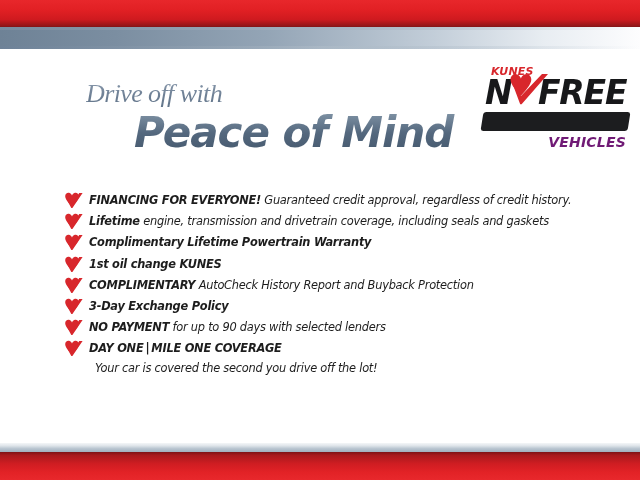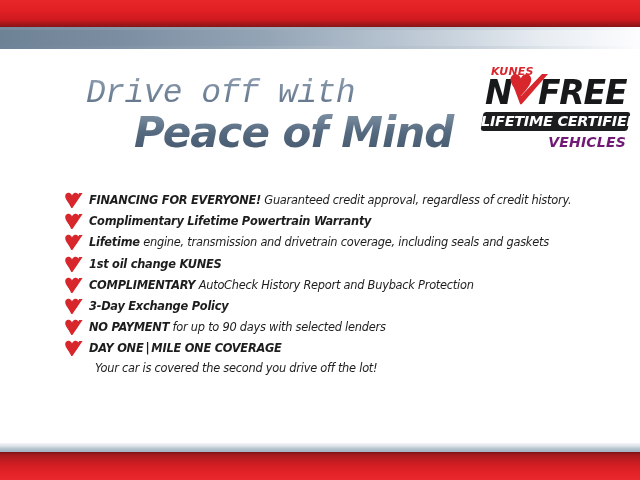--- a/index.html
+++ b/index.html
@@ -61,24 +61,24 @@
         #7e1316 0%, #a81a1e 12%, #cf1d22 42%, #e22226 72%, #e8282c 100%);
   }
 
   
   .headline {
     position: absolute;
     left: 86px; top: 76px;
     width: 380px;
   }
   .headline-line1 {
-    font-family: Liberation Mono, monospace;
+    font-family: Liberation Serif, serif;
     font-style: italic;
     font-weight: 400;
-    font-size: 33px;
+    font-size: 26px;
     line-height: 36px;
     letter-spacing: -0.6px;
     color: #7d8da0;
     background: linear-gradient(to bottom, #93a2b4 0%, #6d7f94 55%, #5e7186 100%);
     -webkit-background-clip: text;
     background-clip: text;
     -webkit-text-fill-color: transparent;
     white-space: nowrap;
   }
   .headline-line2 {
@@ -248,21 +248,20 @@
     <svg class="logo-check" viewBox="0 0 42 40">
       <path d="M2.5 6.5 C2.5 2.2 6.2 0.2 9.4 1.6 C11.3 2.4 12.3 4.0 12.9 5.4
                C13.5 4.0 14.5 2.4 16.4 1.6 C19.6 0.2 23.3 2.2 23.3 6.5
                C23.3 11.8 17.0 18.0 13.0 22.8 L12.8 23.0
                C8.8 18.0 2.5 11.8 2.5 6.5 Z" fill="#d8272c"></path>
       <path d="M5.0 12.0 L12.2 31.2 L13.6 31.2 L40.0 1.0 L34.0 1.0 L13.0 23.0 L9.5 12.0 Z" fill="#d8272c"></path>
     </svg>
   </div>
 
   <div class="logo-bar"></div>
-  <div class="logo-bar-text">LIFETIME CERTIFIED</div>
   <div class="logo-vehicles">VEHICLES</div>
 </div>
 
 <div class="bullets">
 
   <div class="bullet-row">
     <svg class="bullet-icon" viewBox="0 0 19 17">
       <path d="M1.2 4.2 C1.2 1.5 3.6 0.2 5.7 1.1 C6.9 1.6 7.6 2.7 8.0 3.6
                C8.4 2.7 9.1 1.6 10.3 1.1 C12.4 0.2 14.8 1.5 14.8 4.2
                C14.8 7.6 10.7 11.5 8.1 14.6 C5.4 11.5 1.2 7.6 1.2 4.2 Z" fill="#d8272c"></path>
@@ -271,31 +270,31 @@
     <div class="bullet-text"><span class="b">FINANCING FOR EVERYONE!</span><span> Guaranteed credit approval, regardless of credit history.</span></div>
   </div>
 
   <div class="bullet-row">
     <svg class="bullet-icon" viewBox="0 0 19 17">
       <path d="M1.2 4.2 C1.2 1.5 3.6 0.2 5.7 1.1 C6.9 1.6 7.6 2.7 8.0 3.6
                C8.4 2.7 9.1 1.6 10.3 1.1 C12.4 0.2 14.8 1.5 14.8 4.2
                C14.8 7.6 10.7 11.5 8.1 14.6 C5.4 11.5 1.2 7.6 1.2 4.2 Z" fill="#d8272c"></path>
       <path d="M2.6 7.2 L7.3 16.0 L8.4 16.0 L18.6 1.0 L15.2 1.0 L8.0 12.6 L5.6 7.2 Z" fill="#d8272c"></path>
     </svg>
+    <div class="bullet-text"><span class="b">Lifetime</span><span> engine, transmission and drivetrain coverage, including seals and gaskets</span></div>
+  </div>
+
+  <div class="bullet-row">
+    <svg class="bullet-icon" viewBox="0 0 19 17">
+      <path d="M1.2 4.2 C1.2 1.5 3.6 0.2 5.7 1.1 C6.9 1.6 7.6 2.7 8.0 3.6
+               C8.4 2.7 9.1 1.6 10.3 1.1 C12.4 0.2 14.8 1.5 14.8 4.2
+               C14.8 7.6 10.7 11.5 8.1 14.6 C5.4 11.5 1.2 7.6 1.2 4.2 Z" fill="#d8272c"></path>
+      <path d="M2.6 7.2 L7.3 16.0 L8.4 16.0 L18.6 1.0 L15.2 1.0 L8.0 12.6 L5.6 7.2 Z" fill="#d8272c"></path>
+    </svg>
     <div class="bullet-text"><span class="b">Complimentary Lifetime Powertrain Warranty</span><span></span></div>
-  </div>
-
-  <div class="bullet-row">
-    <svg class="bullet-icon" viewBox="0 0 19 17">
-      <path d="M1.2 4.2 C1.2 1.5 3.6 0.2 5.7 1.1 C6.9 1.6 7.6 2.7 8.0 3.6
-               C8.4 2.7 9.1 1.6 10.3 1.1 C12.4 0.2 14.8 1.5 14.8 4.2
-               C14.8 7.6 10.7 11.5 8.1 14.6 C5.4 11.5 1.2 7.6 1.2 4.2 Z" fill="#d8272c"></path>
-      <path d="M2.6 7.2 L7.3 16.0 L8.4 16.0 L18.6 1.0 L15.2 1.0 L8.0 12.6 L5.6 7.2 Z" fill="#d8272c"></path>
-    </svg>
-    <div class="bullet-text"><span class="b">Lifetime</span><span> engine, transmission and drivetrain coverage, including seals and gaskets</span></div>
   </div>
 
   <div class="bullet-row">
     <svg class="bullet-icon" viewBox="0 0 19 17">
       <path d="M1.2 4.2 C1.2 1.5 3.6 0.2 5.7 1.1 C6.9 1.6 7.6 2.7 8.0 3.6
                C8.4 2.7 9.1 1.6 10.3 1.1 C12.4 0.2 14.8 1.5 14.8 4.2
                C14.8 7.6 10.7 11.5 8.1 14.6 C5.4 11.5 1.2 7.6 1.2 4.2 Z" fill="#d8272c"></path>
       <path d="M2.6 7.2 L7.3 16.0 L8.4 16.0 L18.6 1.0 L15.2 1.0 L8.0 12.6 L5.6 7.2 Z" fill="#d8272c"></path>
     </svg>
     <div class="bullet-text"><span class="b">1st oil change KUNES</span><span></span></div>

